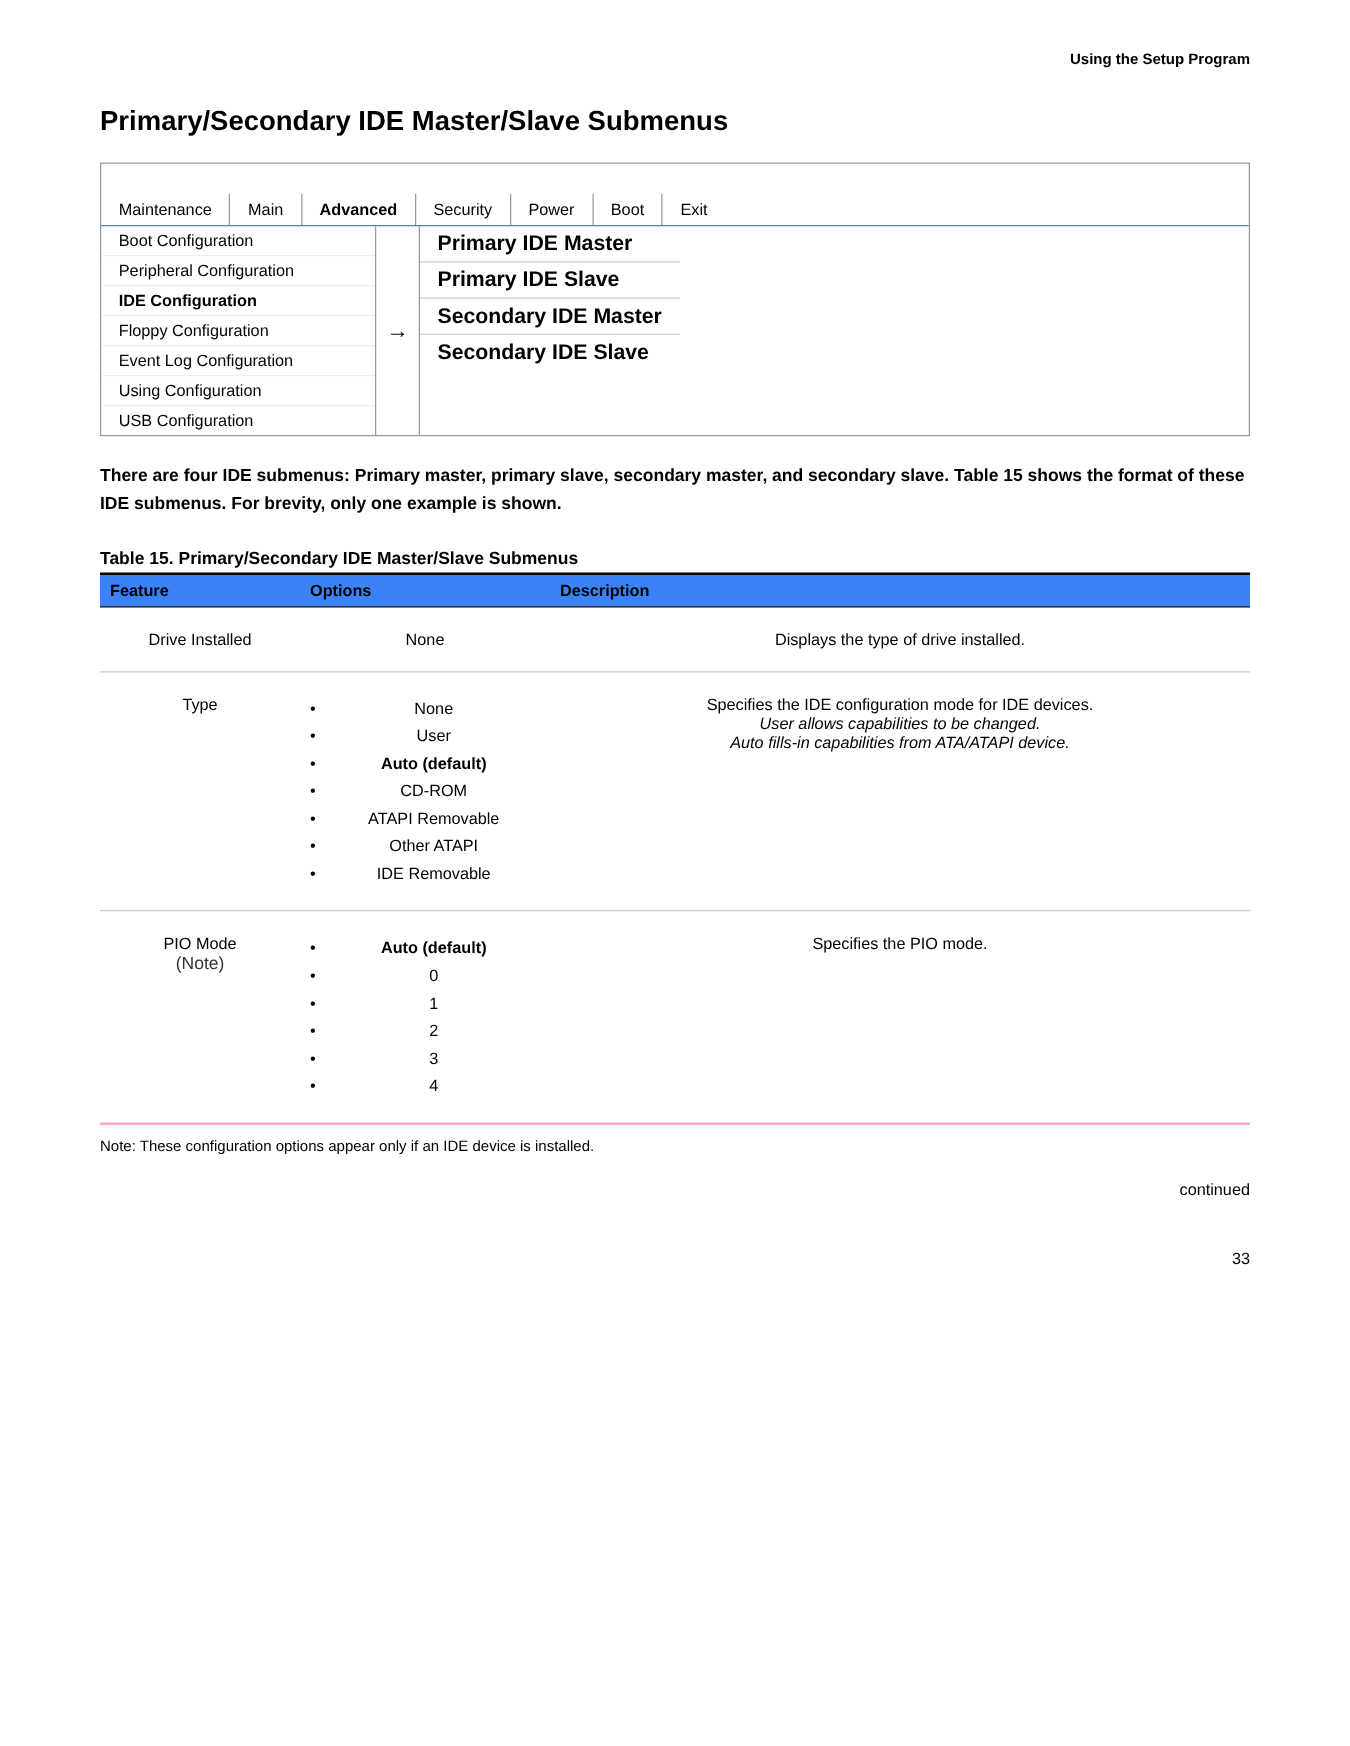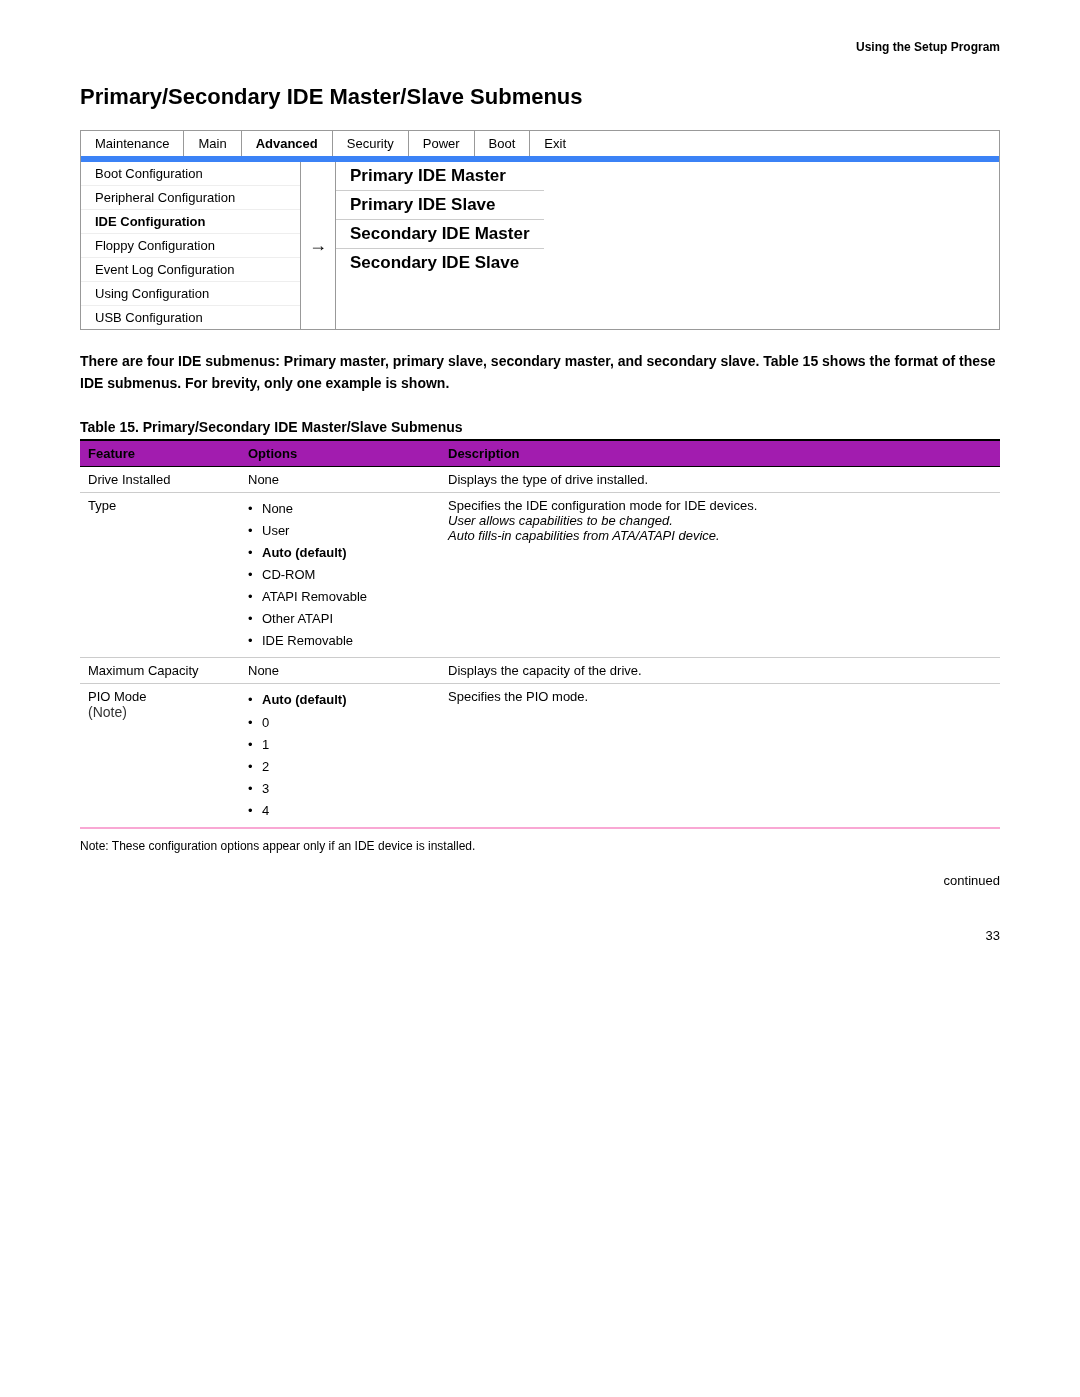--- a/index.html
+++ b/index.html
@@ -43,26 +43,27 @@
       width: 100%;
       font-size: 13px;
       margin-bottom: 10px;
     }
     .data-table th {
       border-top: 2px solid #000;
       border-bottom: 1px solid #000;
       padding: 5px 8px;
       text-align: left;
       font-weight: bold;
-      background: #a21caf;
+      background: #3b82f6;
     }
     .data-table td {
       border-bottom: 1px solid #ccc;
-      padding: 5px 8px;
+      padding: 18px 8px;
       vertical-align: top;
+      text-align: center;
     }
     .data-table tr:last-child td {
       border-bottom: 2px solid #f9a8d4;
     }
     .feature-col { width: 160px; }
     .options-col { width: 200px; }
     .desc-col { width: auto; margin-left: 16px; }
 
     .bullet-list {
       list-style: none;
@@ -102,21 +103,22 @@
       margin-top: 40px;
     }
 
     
     .bios-outer {
       border: 1px solid #999;
       margin-bottom: 20px;
     }
     .bios-nav-row {
       display: flex;
-      border-bottom: 6px solid #3b82f6;
+      border-bottom: 1px solid #3b82f6;
+      margin-top: 24px;
     }
     .bios-nav-cell {
       padding: 5px 14px;
       font-size: 13px;
       border-right: 1px solid #999;
     }
     .bios-nav-cell:last-child { border-right: none; }
     .bios-nav-cell.bold { font-weight: bold; }
     .bios-body {
       display: flex;
@@ -225,27 +227,20 @@
             <li>IDE Removable</li>
           </ul>
         </td>
         <td>
           <div>Specifies the IDE configuration mode for IDE devices.</div>
           <div class="italic">User allows capabilities to be changed.</div>
           <div class="italic">Auto fills-in capabilities from ATA/ATAPI device.</div>
         </td>
       </tr>
       <tr>
-        <td>Maximum Capacity</td>
-        <td>None</td>
-        <td>
-          <div>Displays the capacity of the drive.</div>
-        </td>
-      </tr>
-      <tr>
         <td>PIO Mode<div class="sub-note">(Note)</div></td>
         <td>
           <ul class="bullet-list">
             <li><strong>Auto (default)</strong></li>
             <li>0</li>
             <li>1</li>
             <li>2</li>
             <li>3</li>
             <li>4</li>
           </ul>

